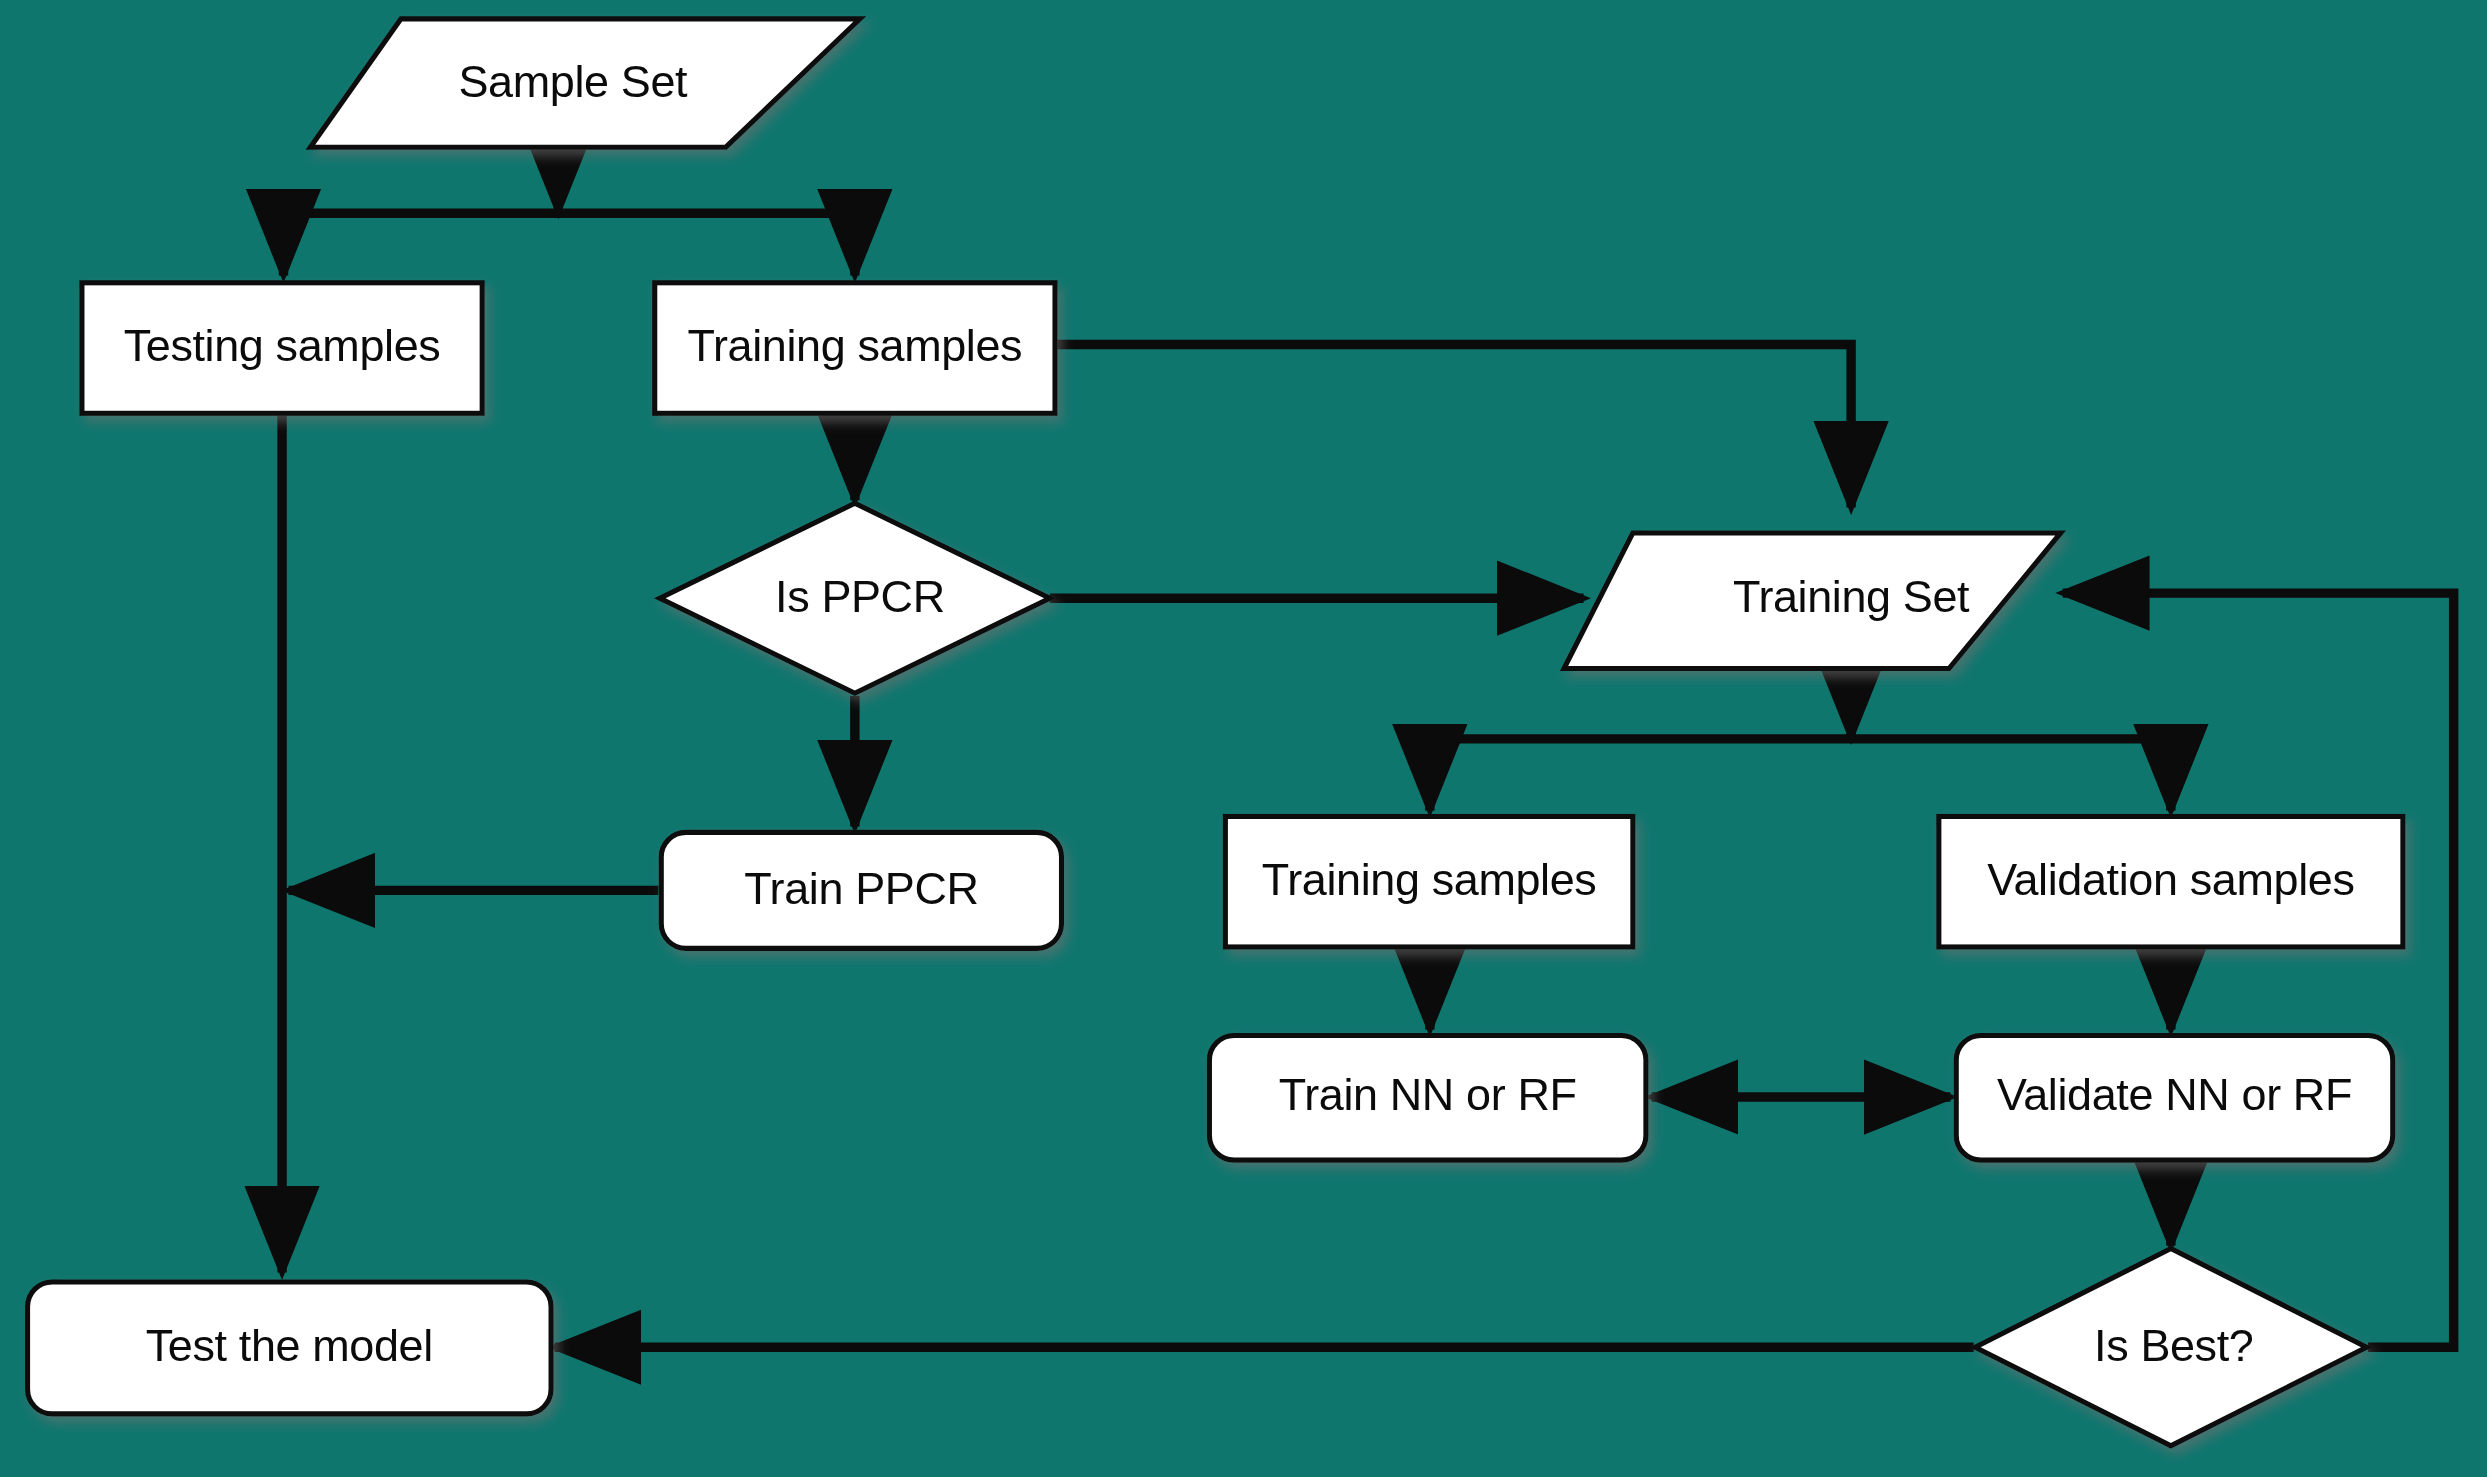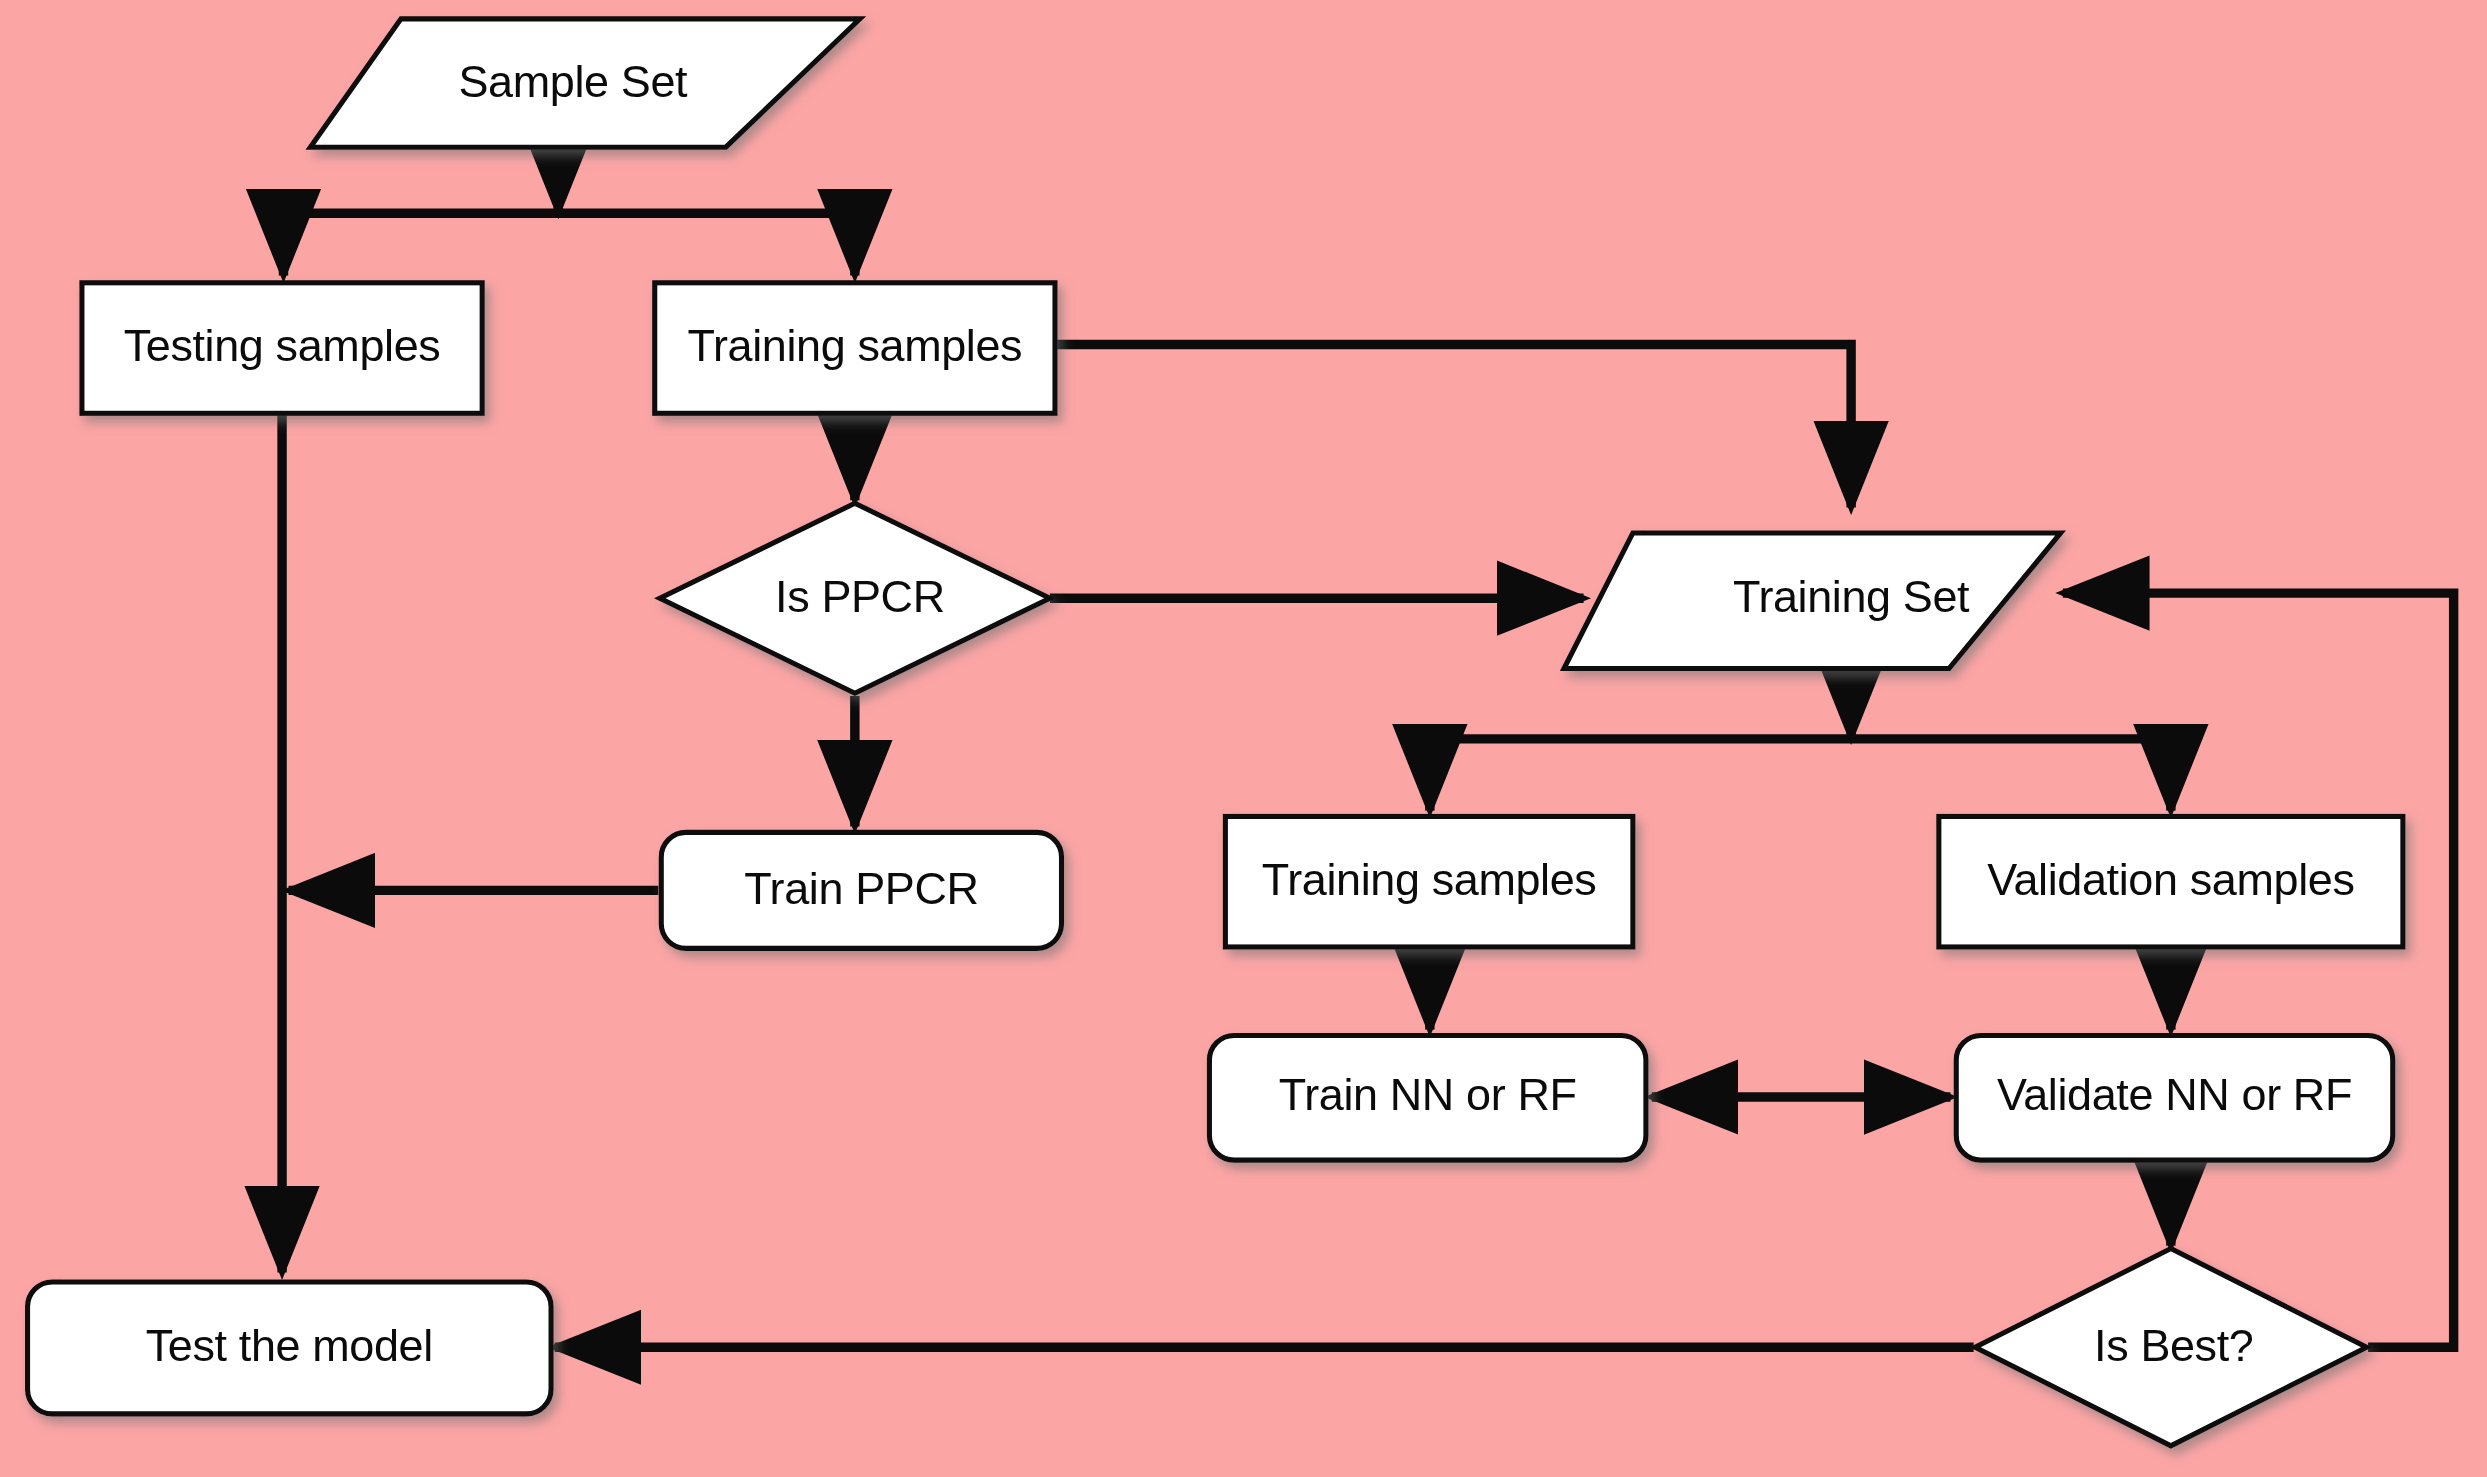--- a/index.html
+++ b/index.html
@@ -7,21 +7,21 @@
     padding: 0;
     background: #ffffff;
   }
   body {
     font-family: "Liberation Sans", sans-serif;
   }
   #canvas {
     position: relative;
     width: 2487px;
     height: 1477px;
-    background: #fca5a5;
+    background: #0f766e;
     overflow: hidden;
   }
   #flow-svg {
     position: absolute;
     left: 0;
     top: 0;
     width: 2487px;
     height: 1477px;
   }
   .shape-text {

